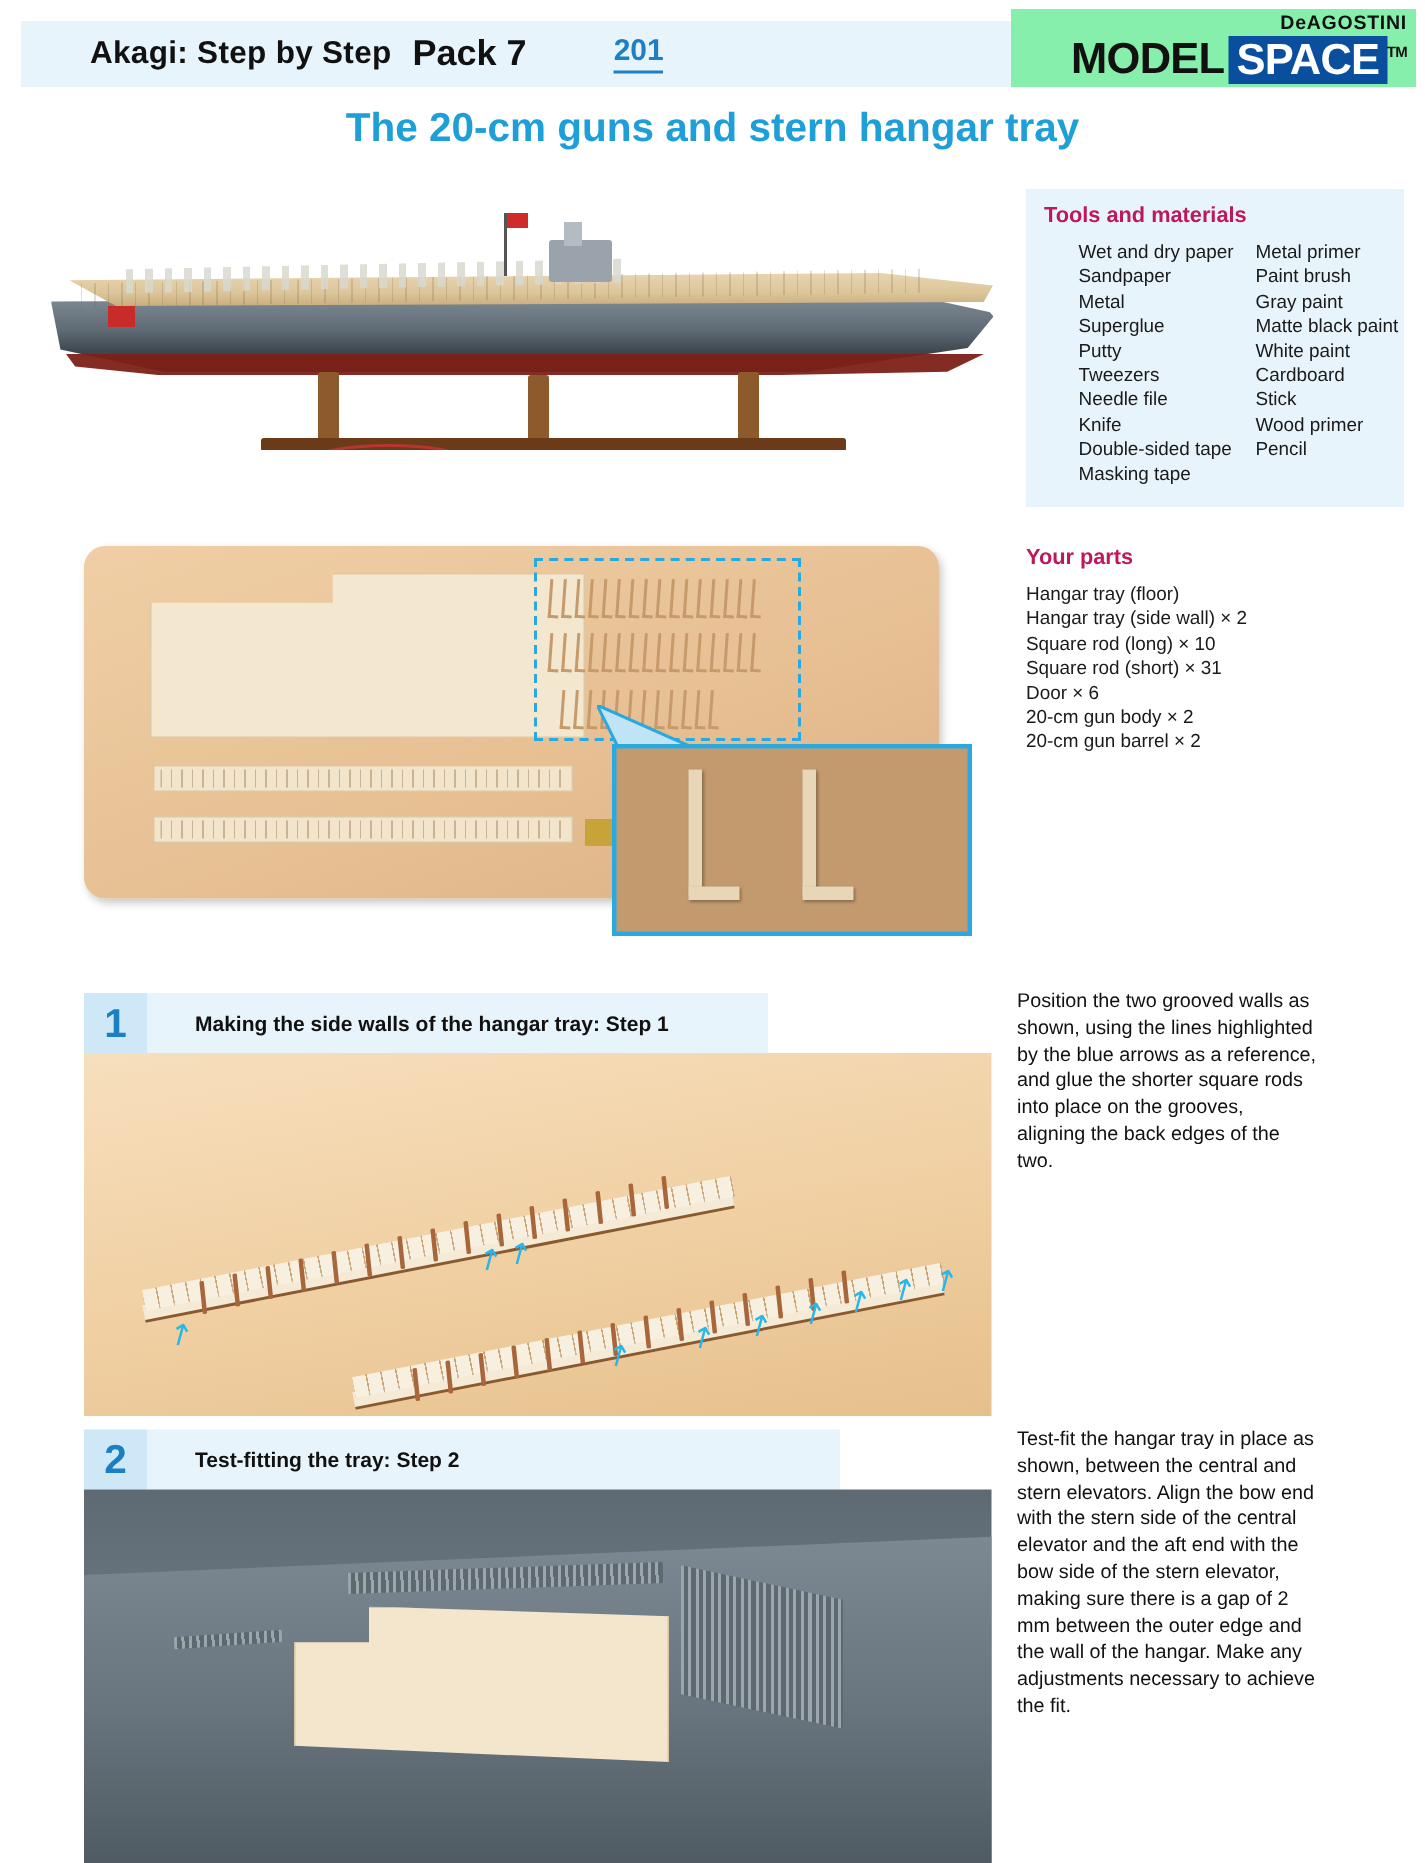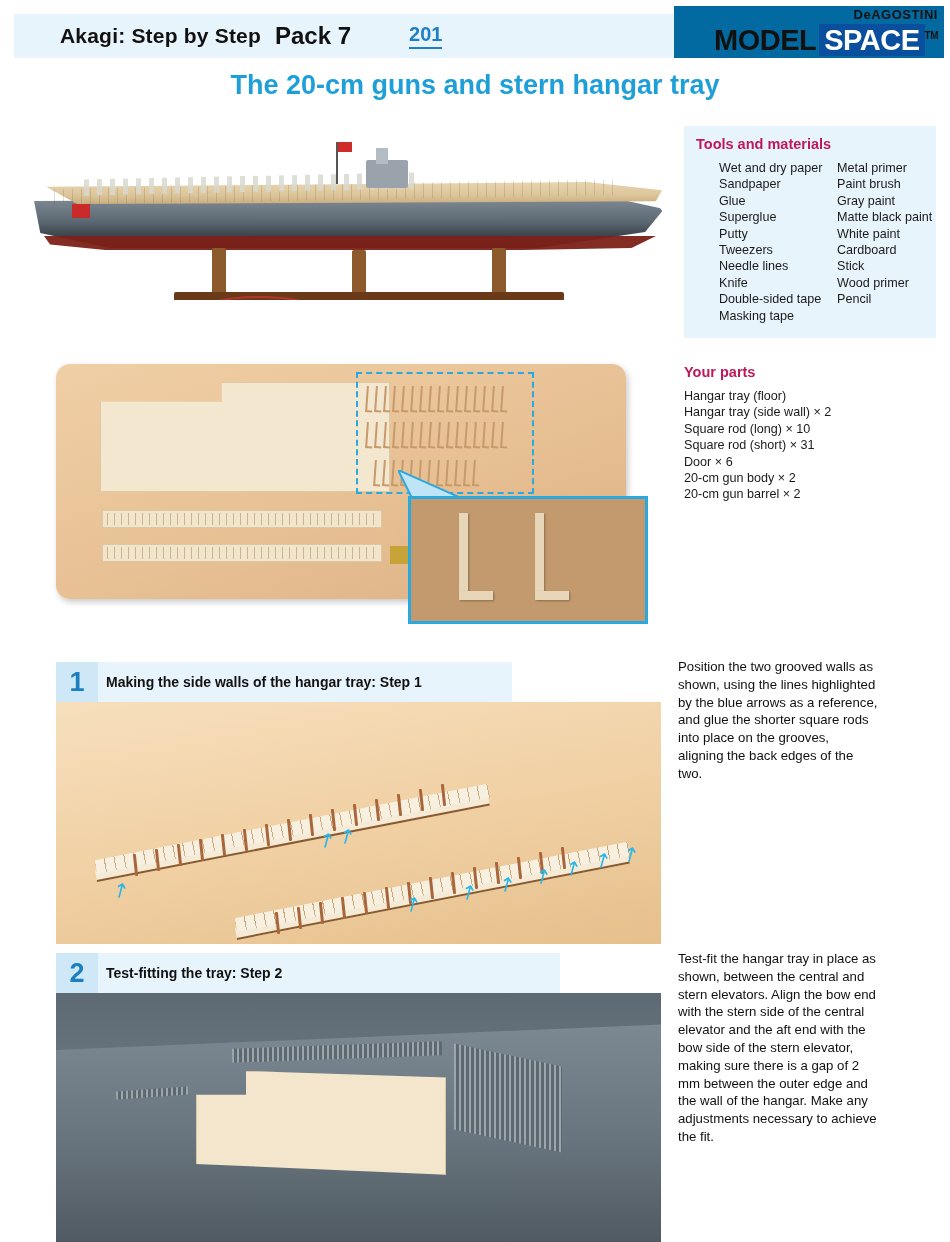--- a/index.html
+++ b/index.html
@@ -45,21 +45,21 @@
     color: #1e7fc4;
     margin-left: 58px;
     border-bottom: 2px solid #1e7fc4;
     padding-bottom: 1px;
   }
   .brand {
     position: absolute;
     right: 6px; top: 6px;
     width: 270px;
     text-align: right;
-    background: #0369a1;
+    background: #86efac;
     padding: 2px 6px 4px 10px;
   }
   .brand-top {
     font-size: 13px;
     font-weight: bold;
     color: #111;
     letter-spacing: 0.5px;
     line-height: 14px;
   }
   .brand-main {
@@ -331,21 +331,21 @@
     line-height: 40px;
   }
   .step-cap {
     position: absolute;
     left: 42px; top: 0;
     height: 40px;
     background: #e8f4fb;
     font-size: 14px;
     font-weight: bold;
     line-height: 40px;
-    padding-left: 8px;
+    padding-left: 32px;
     color: #111;
   }
   .step-side {
     position: absolute;
     font-size: 13.2px;
     line-height: 17.8px;
     color: #111;
   }
 
   
@@ -450,25 +450,25 @@
 
     <div class="hero-circle" style="left:190px; top:176px; width:110px; height:24px;"></div>
   </div>
 
   <div class="tools-box">
     <div class="box-h">Tools and materials</div>
     <div class="tools-cols">
       <div class="tools-col">
         <div>Wet and dry paper</div>
         <div>Sandpaper</div>
-        <div>Glue</div>
+        <div>Metal</div>
         <div>Superglue</div>
         <div>Putty</div>
         <div>Tweezers</div>
-        <div>Needle lines</div>
+        <div>Needle file</div>
         <div>Knife</div>
         <div>Double-sided tape</div>
         <div>Masking tape</div>
       </div>
       <div class="tools-col">
         <div>Metal primer</div>
         <div>Paint brush</div>
         <div>Gray paint</div>
         <div>Matte black paint</div>
         <div>White paint</div>

